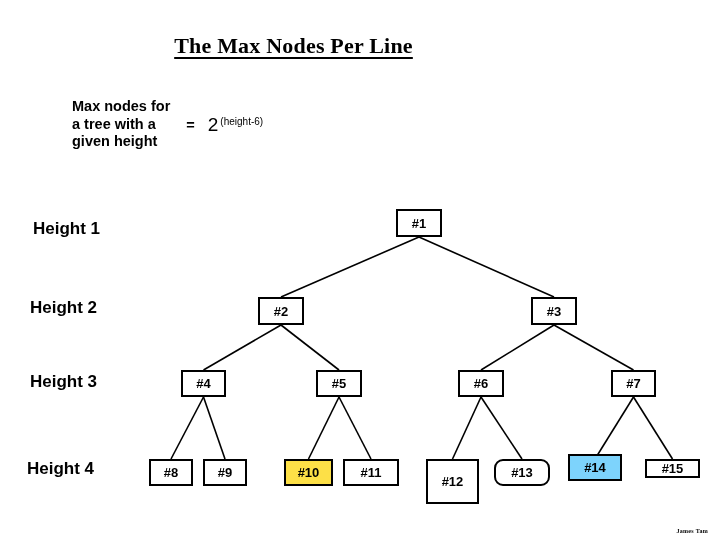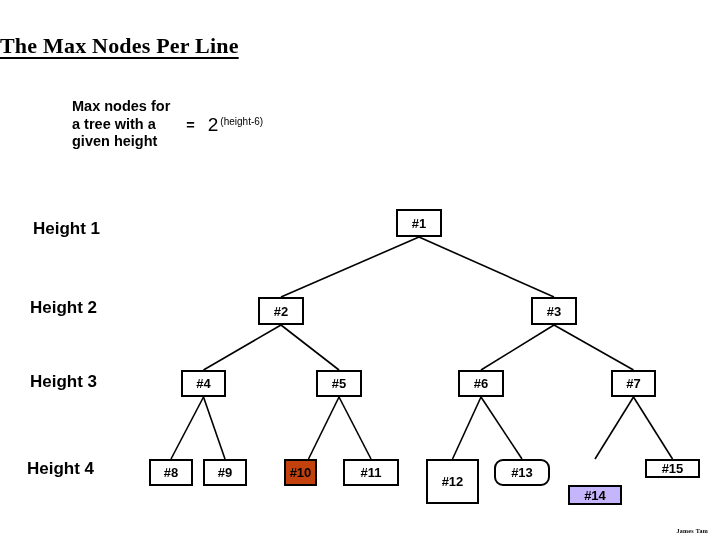--- a/index.html
+++ b/index.html
@@ -16,20 +16,21 @@
     font-family: "Liberation Sans", sans-serif;
     color: #000000;
   }
 
   
   #title {
     position: absolute;
     left: 0;
     top: 33px;
     width: 587px;
+    text-align: center;
     font-family: "Liberation Serif", serif;
     font-weight: bold;
     font-size: 22px;
     letter-spacing: 0.2px;
     text-decoration: underline;
     text-underline-offset: 4px;
     text-decoration-thickness: 2px;
     white-space: nowrap;
   }
 
@@ -150,23 +151,23 @@
   <div id="nodes-layer">
       <div class="node" style="left: 396px; top: 209px; width: 46px; height: 28px; border-color: rgb(0, 0, 0); background: rgb(255, 255, 255);">#1</div>
       <div class="node" style="left: 258px; top: 297px; width: 46px; height: 28px; border-color: rgb(0, 0, 0); background: rgb(255, 255, 255);">#2</div>
       <div class="node" style="left: 531px; top: 297px; width: 46px; height: 28px; border-color: rgb(0, 0, 0); background: rgb(255, 255, 255);">#3</div>
       <div class="node" style="left: 181px; top: 370px; width: 45px; height: 27px; border-color: rgb(0, 0, 0); background: rgb(255, 255, 255);">#4</div>
       <div class="node" style="left: 316px; top: 370px; width: 46px; height: 27px; border-color: rgb(0, 0, 0); background: rgb(255, 255, 255);">#5</div>
       <div class="node" style="left: 458px; top: 370px; width: 46px; height: 27px; border-color: rgb(0, 0, 0); background: rgb(255, 255, 255);">#6</div>
       <div class="node" style="left: 611px; top: 370px; width: 45px; height: 27px; border-color: rgb(0, 0, 0); background: rgb(255, 255, 255);">#7</div>
       <div class="node" style="left: 149px; top: 459px; width: 44px; height: 27px; border-color: rgb(0, 0, 0); background: rgb(255, 255, 255);">#8</div>
       <div class="node" style="left: 203px; top: 459px; width: 44px; height: 27px; border-color: rgb(0, 0, 0); background: rgb(255, 255, 255);">#9</div>
-      <div class="node" style="left: 284px; top: 459px; width: 33px; height: 27px; border-color: rgb(0, 0, 0); background: #c2410c;">#10</div>
+      <div class="node" style="left: 284px; top: 459px; width: 49px; height: 27px; border-color: rgb(0, 0, 0); background: #fde047;">#10</div>
       <div class="node" style="left: 343px; top: 459px; width: 56px; height: 27px; border-color: rgb(0, 0, 0); background: rgb(255, 255, 255);">#11</div>
       <div class="node" style="left: 426px; top: 459px; width: 53px; height: 45px; border-color: rgb(0, 0, 0); background: rgb(255, 255, 255);">#12</div>
       <div class="node" style="left: 494px; top: 459px; width: 56px; height: 27px; border-color: rgb(0, 0, 0); background: rgb(255, 255, 255); border-radius: 9px;">#13</div>
-      <div class="node" style="left: 568px; top: 485px; width: 54px; height: 20px; border-color: rgb(0, 0, 0); background: #c4b5fd;">#14</div>
+      <div class="node" style="left: 568px; top: 454px; width: 54px; height: 27px; border-color: rgb(0, 0, 0); background: #7dd3fc;">#14</div>
       <div class="node" style="left: 645px; top: 459px; width: 55px; height: 19px; border-color: rgb(0, 0, 0); background: rgb(255, 255, 255);">#15</div>
     </div>
 
   <div id="credit">James Tam</div>
 
 </div>
 
 </body></html>

